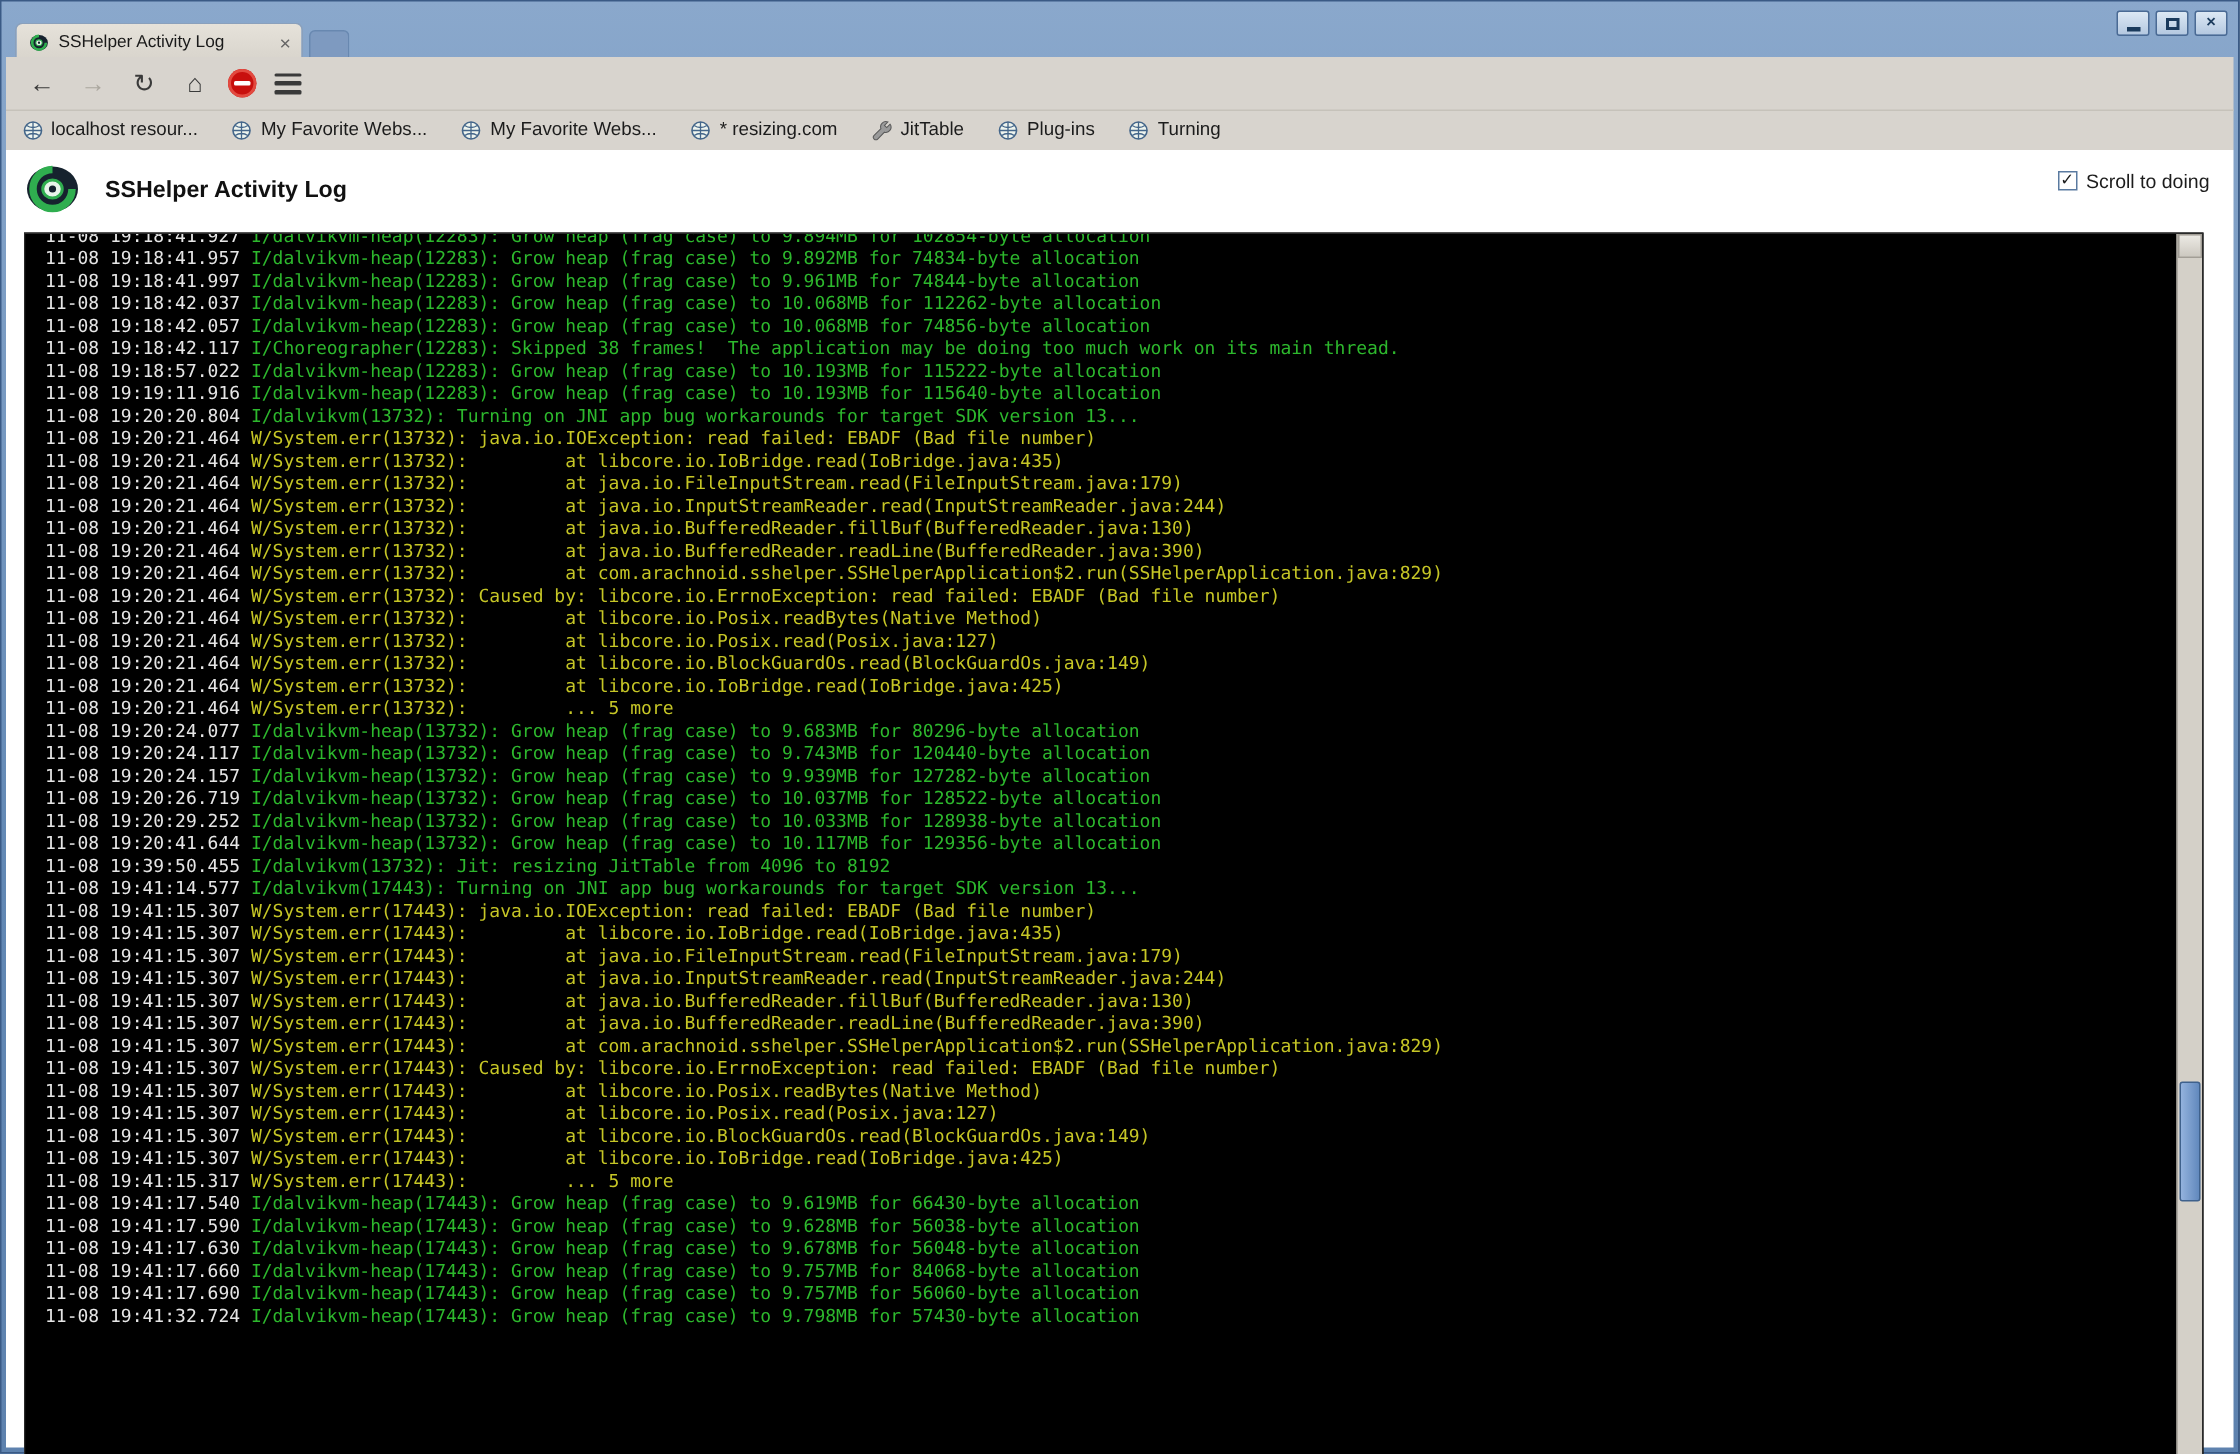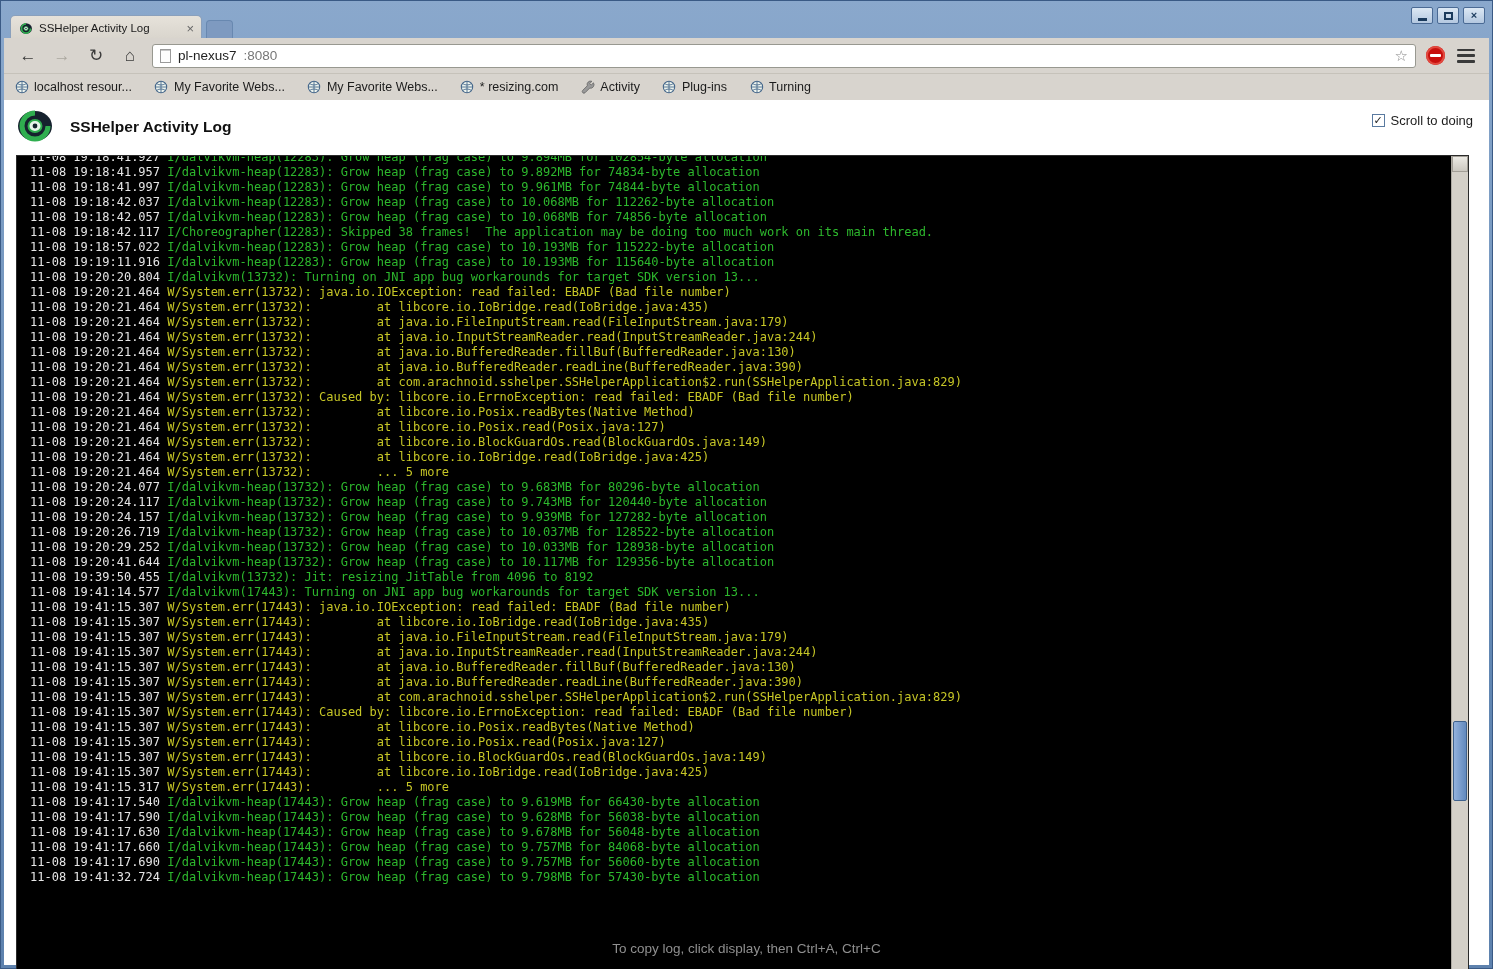--- a/index.html
+++ b/index.html
@@ -41,21 +41,21 @@
   .url-port { color:#777; }
   .star { margin-left:auto; color:#8a8a8a; font-size:15px; }
   .adblock { width:19px; height:19px; border-radius:50%; background:#c8100e;
     box-shadow:inset 0 0 0 2px #e24a40; position:relative; }
   .adblock::after { content:""; position:absolute; left:4px; top:8px; width:11px; height:3px; background:#fff; border-radius:1px; }
   .menu-btn { width:22px; height:18px; display:flex; flex-direction:column; justify-content:space-between; padding:2px 2px; }
   .menu-btn i { display:block; height:2.5px; background:#3a3a3a; border-radius:1px; }
 
   .bookmarksbar { height:25px; display:flex; align-items:center; padding:0 10px; gap:22px;
     font-size:12.5px; color:#1c1c1c; }
-  .bookmark { display:flex; align-items:center; gap:5px; white-space:nowrap; }
+  .bookmark { display:flex; gap:5px; white-space:nowrap; }
   .bm-icon { width:15px; height:15px; display:flex; align-items:center; justify-content:center; }
   .bm-icon svg { display:block; }
 
   
   .page { position:absolute; top:100px; left:4px; right:4px; bottom:4px; background:#fff; }
   .app-logo { position:absolute; left:11px; top:8px; }
   .page-title { position:absolute; left:66px; top:18px; font-size:15.5px; font-weight:bold; color:#111; }
   .scroll-ctl { position:absolute; right:16px; top:13px; display:flex; align-items:center; gap:6px;
     font-size:13px; color:#1c1c1c; }
   .checkbox { width:13px; height:13px; background:#fff; border:1px solid #5a7aa0;
@@ -139,26 +139,20 @@
         </div>
       <div class="nav-btn disabled">
           <span>→</span>
         </div>
       <div class="nav-btn">
           <span>↻</span>
         </div>
       <div class="nav-btn">
           <span>⌂</span>
         </div>
-      <div class="addressbar">
-        <span class="page-icon"></span>
-        <span>pl-nexus7</span>
-          <span class="url-port">:8080</span>
-        <span class="star">☆</span>
-      </div>
       <div class="adblock"></div>
       <div class="menu-btn">
           <i></i>
           <i></i>
           <i></i>
         </div>
     </div>
     <div class="bookmarksbar">
         <div class="bookmark">
           <span class="bm-icon">
@@ -195,21 +189,21 @@
             </svg>
           </span>
           <span>* resizing.com</span>
         </div>
         <div class="bookmark">
           <span class="bm-icon">
             <svg width="14" height="14" viewBox="0 0 16 16">
               <path d="M14.2 3.2 11.6 5.8 9.9 4.1 12.5 1.5a4 4 0 0 0-5.3 5.1L2 11.8a1.9 1.9 0 1 0 2.7 2.7l5.2-5.2a4 4 0 0 0 4.3-6.1z" fill="#9a9a9a" stroke="#5a5a5a" stroke-width="0.8"></path>
             </svg>
           </span>
-          <span>Activity</span>
+          <span>JitTable</span>
         </div>
         <div class="bookmark">
           <span class="bm-icon">
             <svg width="14" height="14" viewBox="0 0 16 16">
               <circle cx="8" cy="8" r="6.5" fill="#eef4ee" stroke="#44668a" stroke-width="1.2"></circle>
               <path d="M1.5 8h13M8 1.5v13M3.2 4.2c2.8 2 6.8 2 9.6 0M3.2 11.8c2.8-2 6.8-2 9.6 0" stroke="#44668a" stroke-width="1" fill="none"></path>
             </svg>
           </span>
           <span>Plug-ins</span>
         </div>
@@ -268,16 +262,15 @@
             <i></i>
           </div>
         <div class="sb-btn sb-right">
             <span class="tri-right"></span>
           </div>
       </div>
 
       <div class="sb-corner"></div>
     </div>
 
-    <div class="footer-hint">To copy log, click display, then Ctrl+A, Ctrl+C</div>
   </div>
 
 </div>
 
 </body></html>

